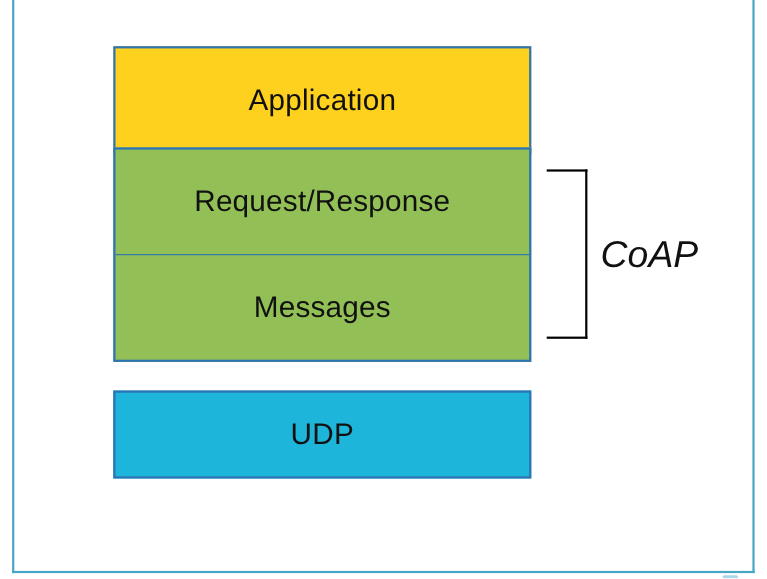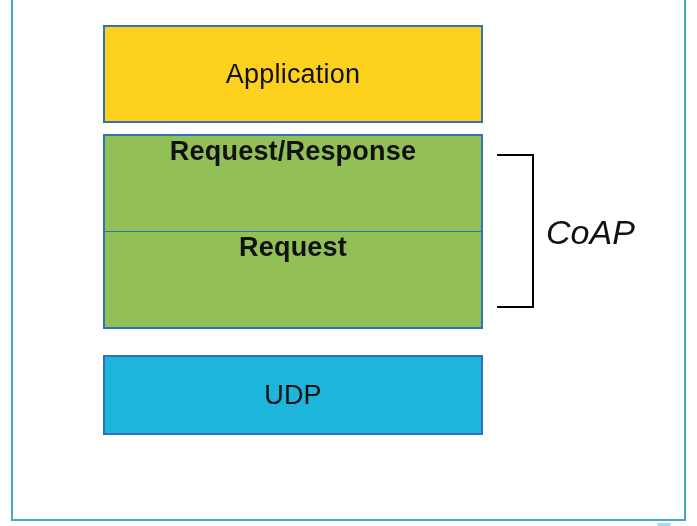--- a/index.html
+++ b/index.html
@@ -36,35 +36,34 @@
     display: flex;
     align-items: center;
     justify-content: center;
   }
   .layer-label {
     font-size: 27px;
     color: #111111;
     letter-spacing: 0.2px;
     white-space: nowrap;
   }
-  #application-box { top: 25px; height: 98px; }
+  #application-box { top: 42px; height: 98px; }
   #coap-group {
     top: 134px;
     height: 195px;
     flex-direction: column;
     align-items: stretch;
     justify-content: stretch;
     padding: 0;
   }
   .coap-half {
     flex: 1;
     display: flex;
-    align-items: flex-start;
+    align-items: center;
     justify-content: center;
-    font-weight: bold;
   }
   #coap-divider {
     height: 0;
     border-top: 1.5px solid #2E74B5;
   }
   #udp-box { top: 355px; height: 80px; }
   #coap-bracket {
     position: absolute;
     left: 497px;
     top: 154px;
@@ -108,21 +107,21 @@
   <div id="application-box" class="layer-box" style="background-color: rgb(253, 209, 29);">
     <span class="layer-label">Application</span>
   </div>
 
   <div id="coap-group" class="layer-box" style="background-color: rgb(146, 191, 86);">
     <div class="coap-half">
       <span class="layer-label">Request/Response</span>
     </div>
     <div id="coap-divider"></div>
     <div class="coap-half">
-      <span class="layer-label">Request</span>
+      <span class="layer-label">Messages</span>
     </div>
   </div>
 
   <div id="udp-box" class="layer-box" style="background-color: rgb(30, 181, 219);">
     <span class="layer-label">UDP</span>
   </div>
 
   <div id="coap-bracket"></div>
 
   <div id="coap-bracket-label">CoAP</div>

